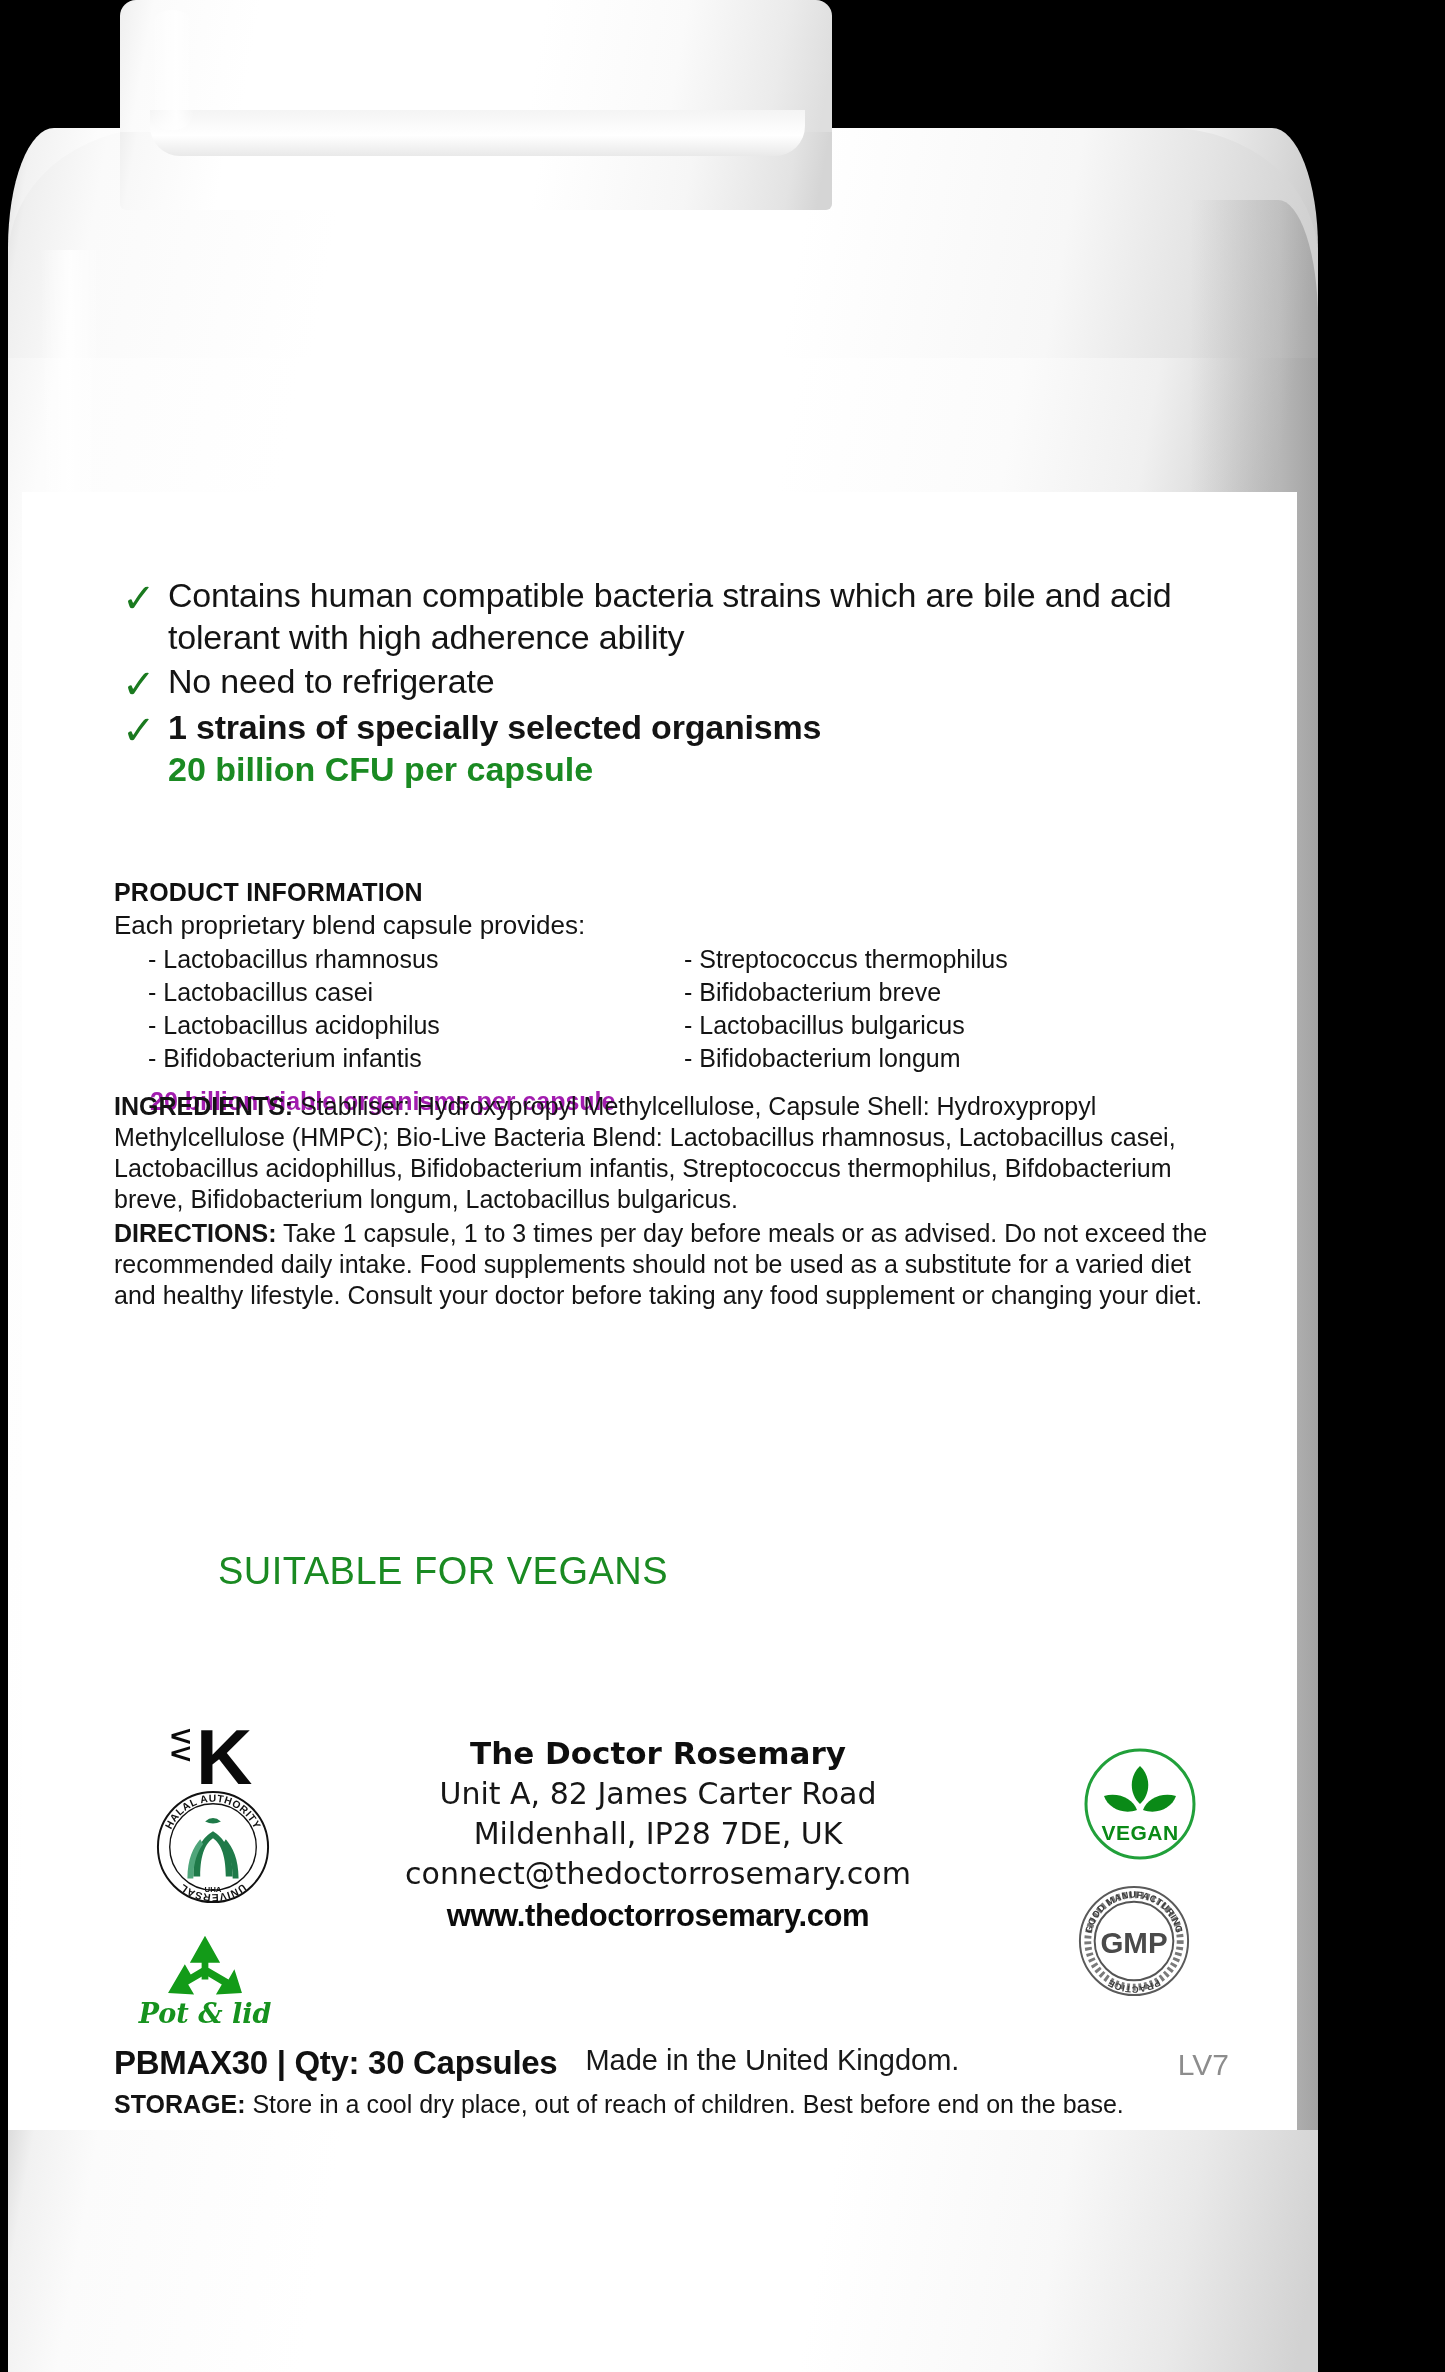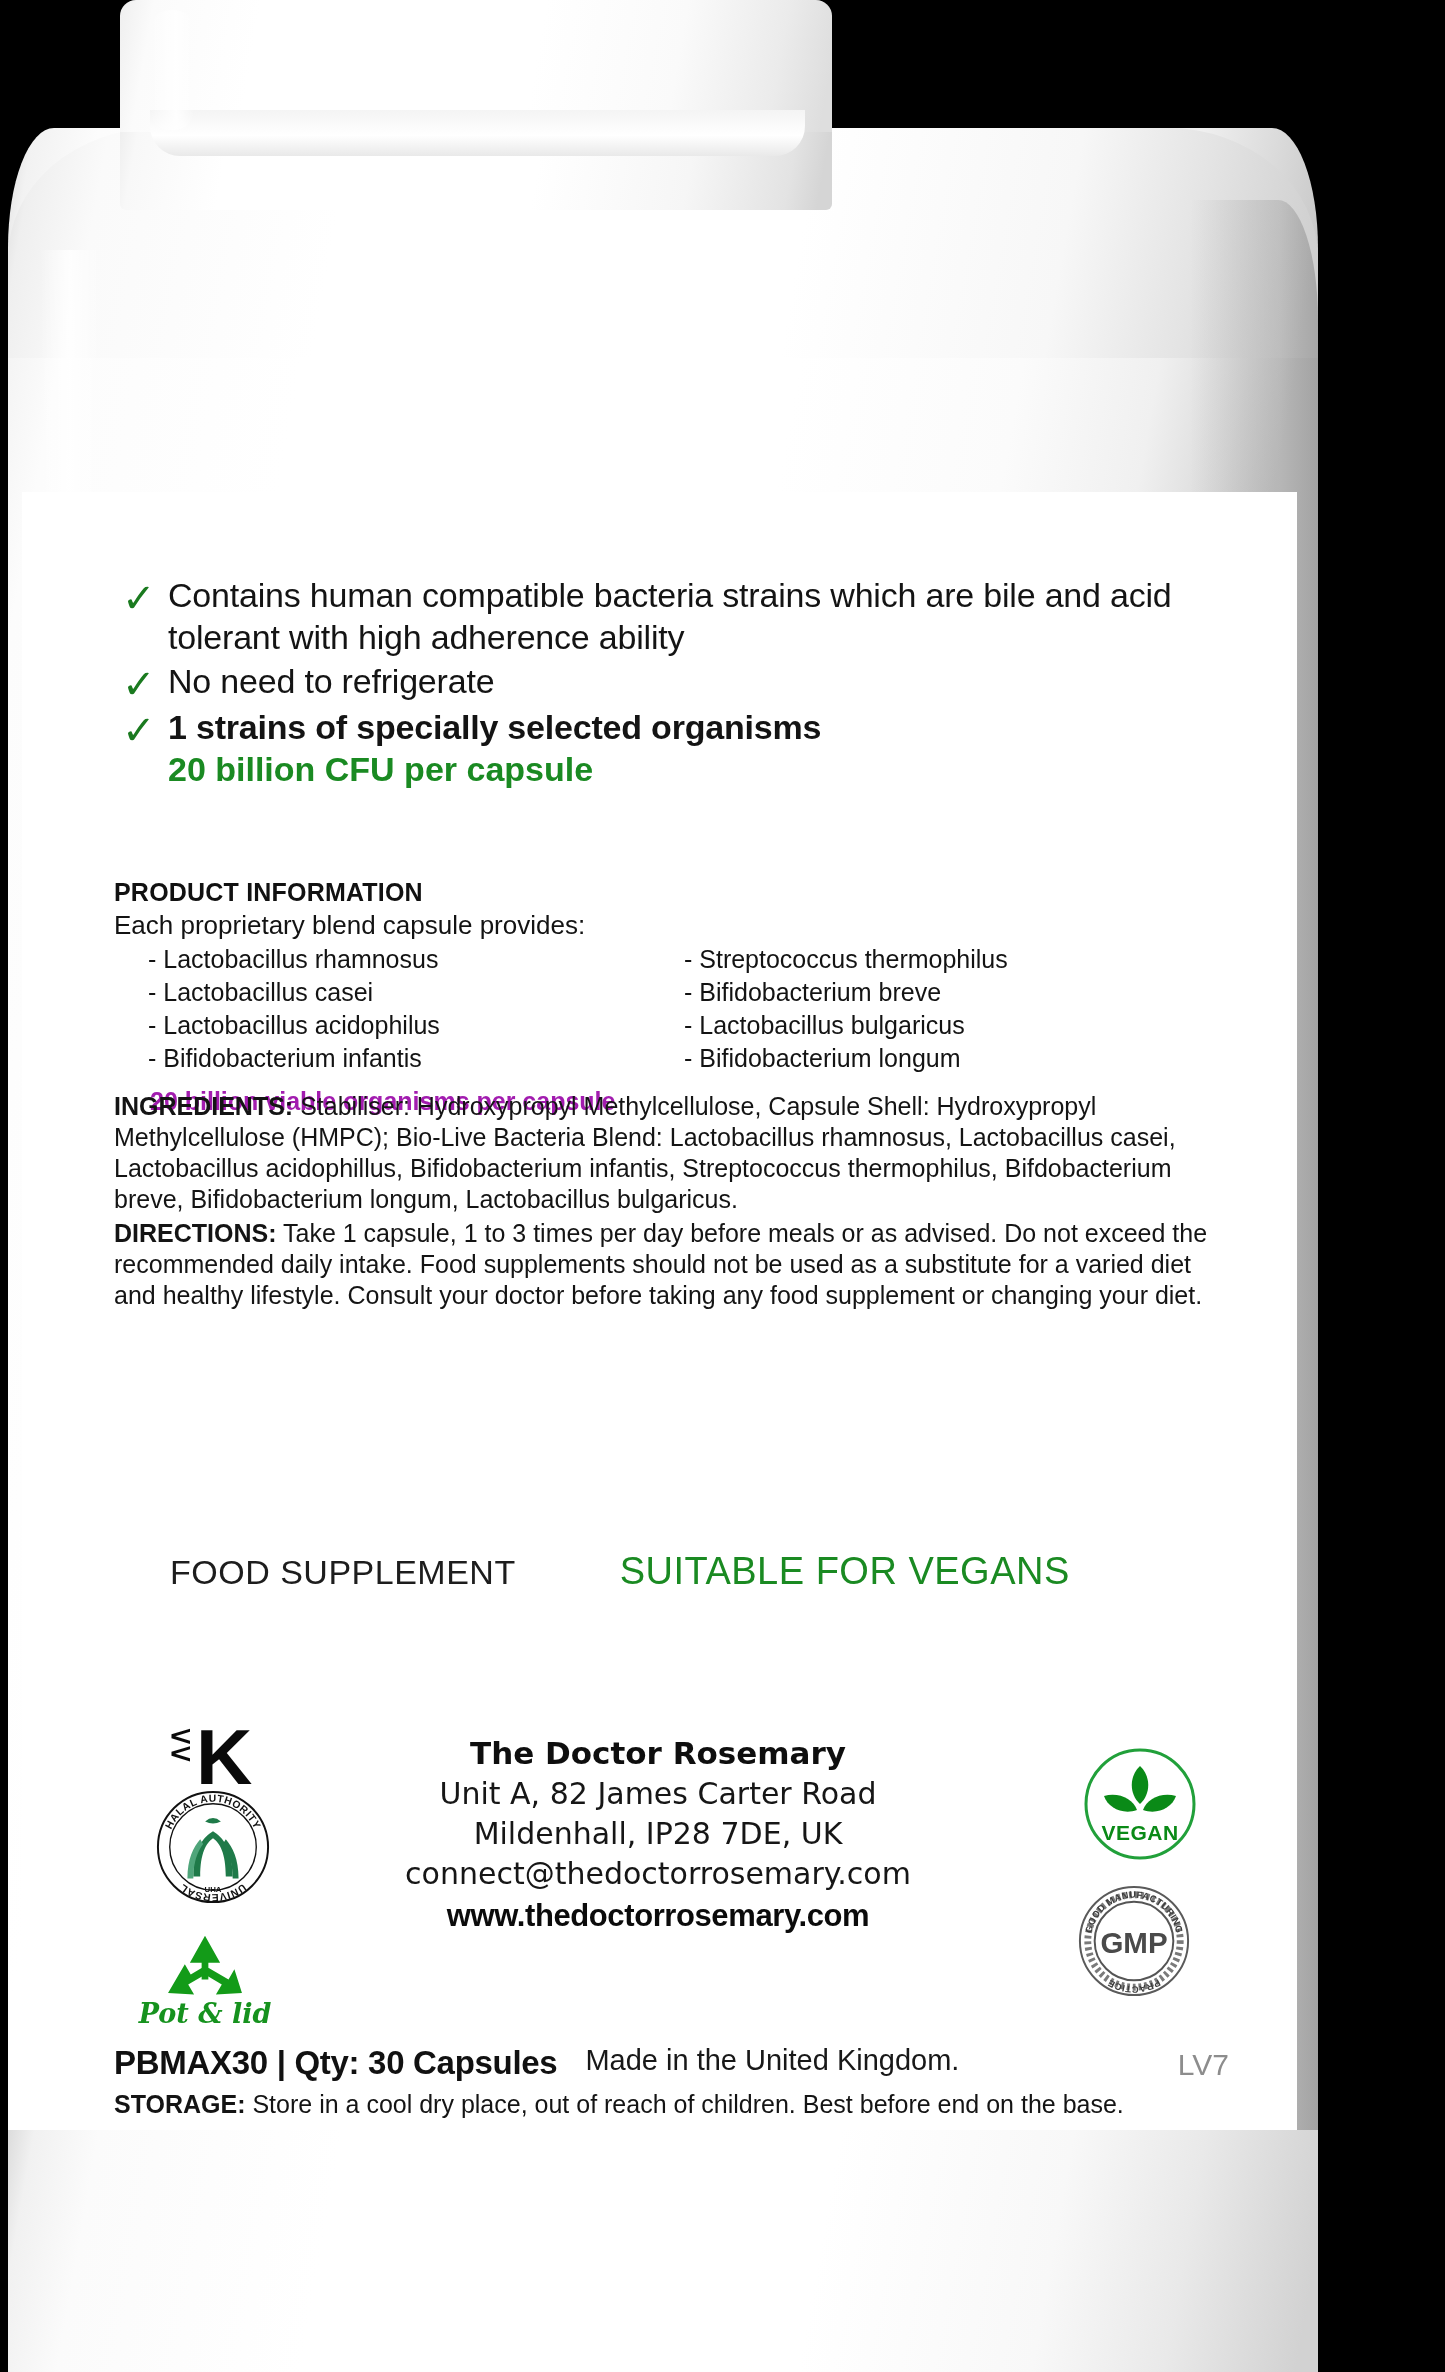--- a/index.html
+++ b/index.html
@@ -292,21 +292,20 @@
 
       <div class="section ing">
         <p class="para"><b>INGREDIENTS:</b><span> Stabiliser: Hydroxypropyl Methylcellulose, Capsule Shell: Hydroxypropyl Methylcellulose (HMPC); Bio-Live Bacteria Blend: Lactobacillus rhamnosus, Lactobacillus casei, Lactobacillus acidophillus, Bifidobacterium infantis, Streptococcus thermophilus, Bifdobacterium breve, Bifidobacterium longum, Lactobacillus bulgaricus.</span></p>
       </div>
 
       <div class="section dir">
         <p class="para"><b>DIRECTIONS:</b><span> Take 1 capsule, 1 to 3 times per day before meals or as advised. Do not exceed the recommended daily intake. Food supplements should not be used as a substitute for a varied diet and healthy lifestyle. Consult your doctor before taking any food supplement or changing your diet.</span></p>
       </div>
 
       <div class="fs-row">
-        <span class="fs-left">FOOD SUPPLEMENT</span>
         <span class="fs-right">SUITABLE FOR VEGANS</span>
       </div>
 
       <div class="footer-block">
 
         <div class="halal-wrap">
           <div class="kmark">
             <span class="kletter">K</span>
             <span class="karrow">∧∧</span>
           </div>

